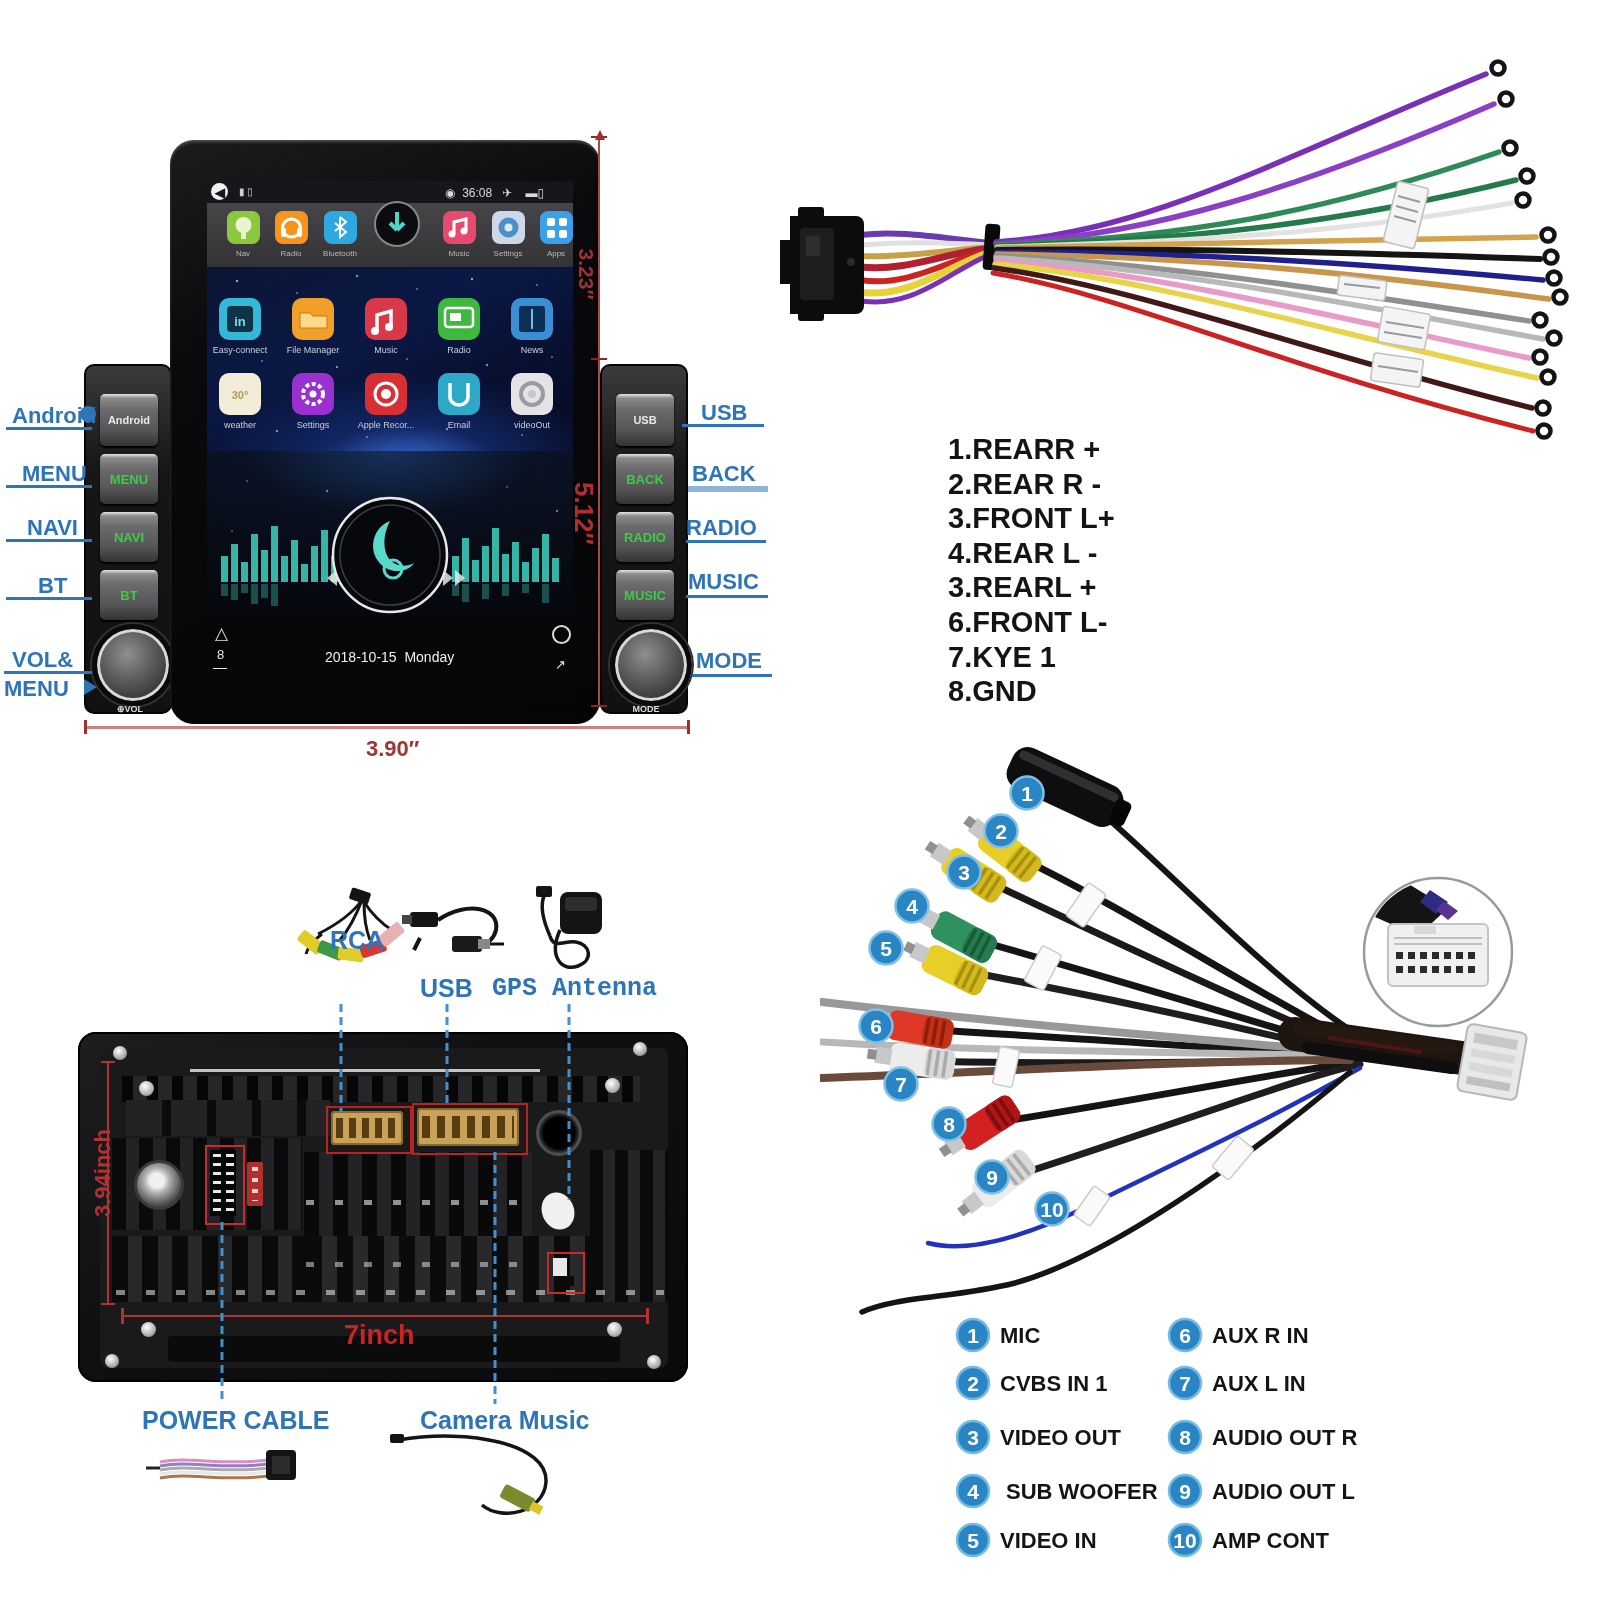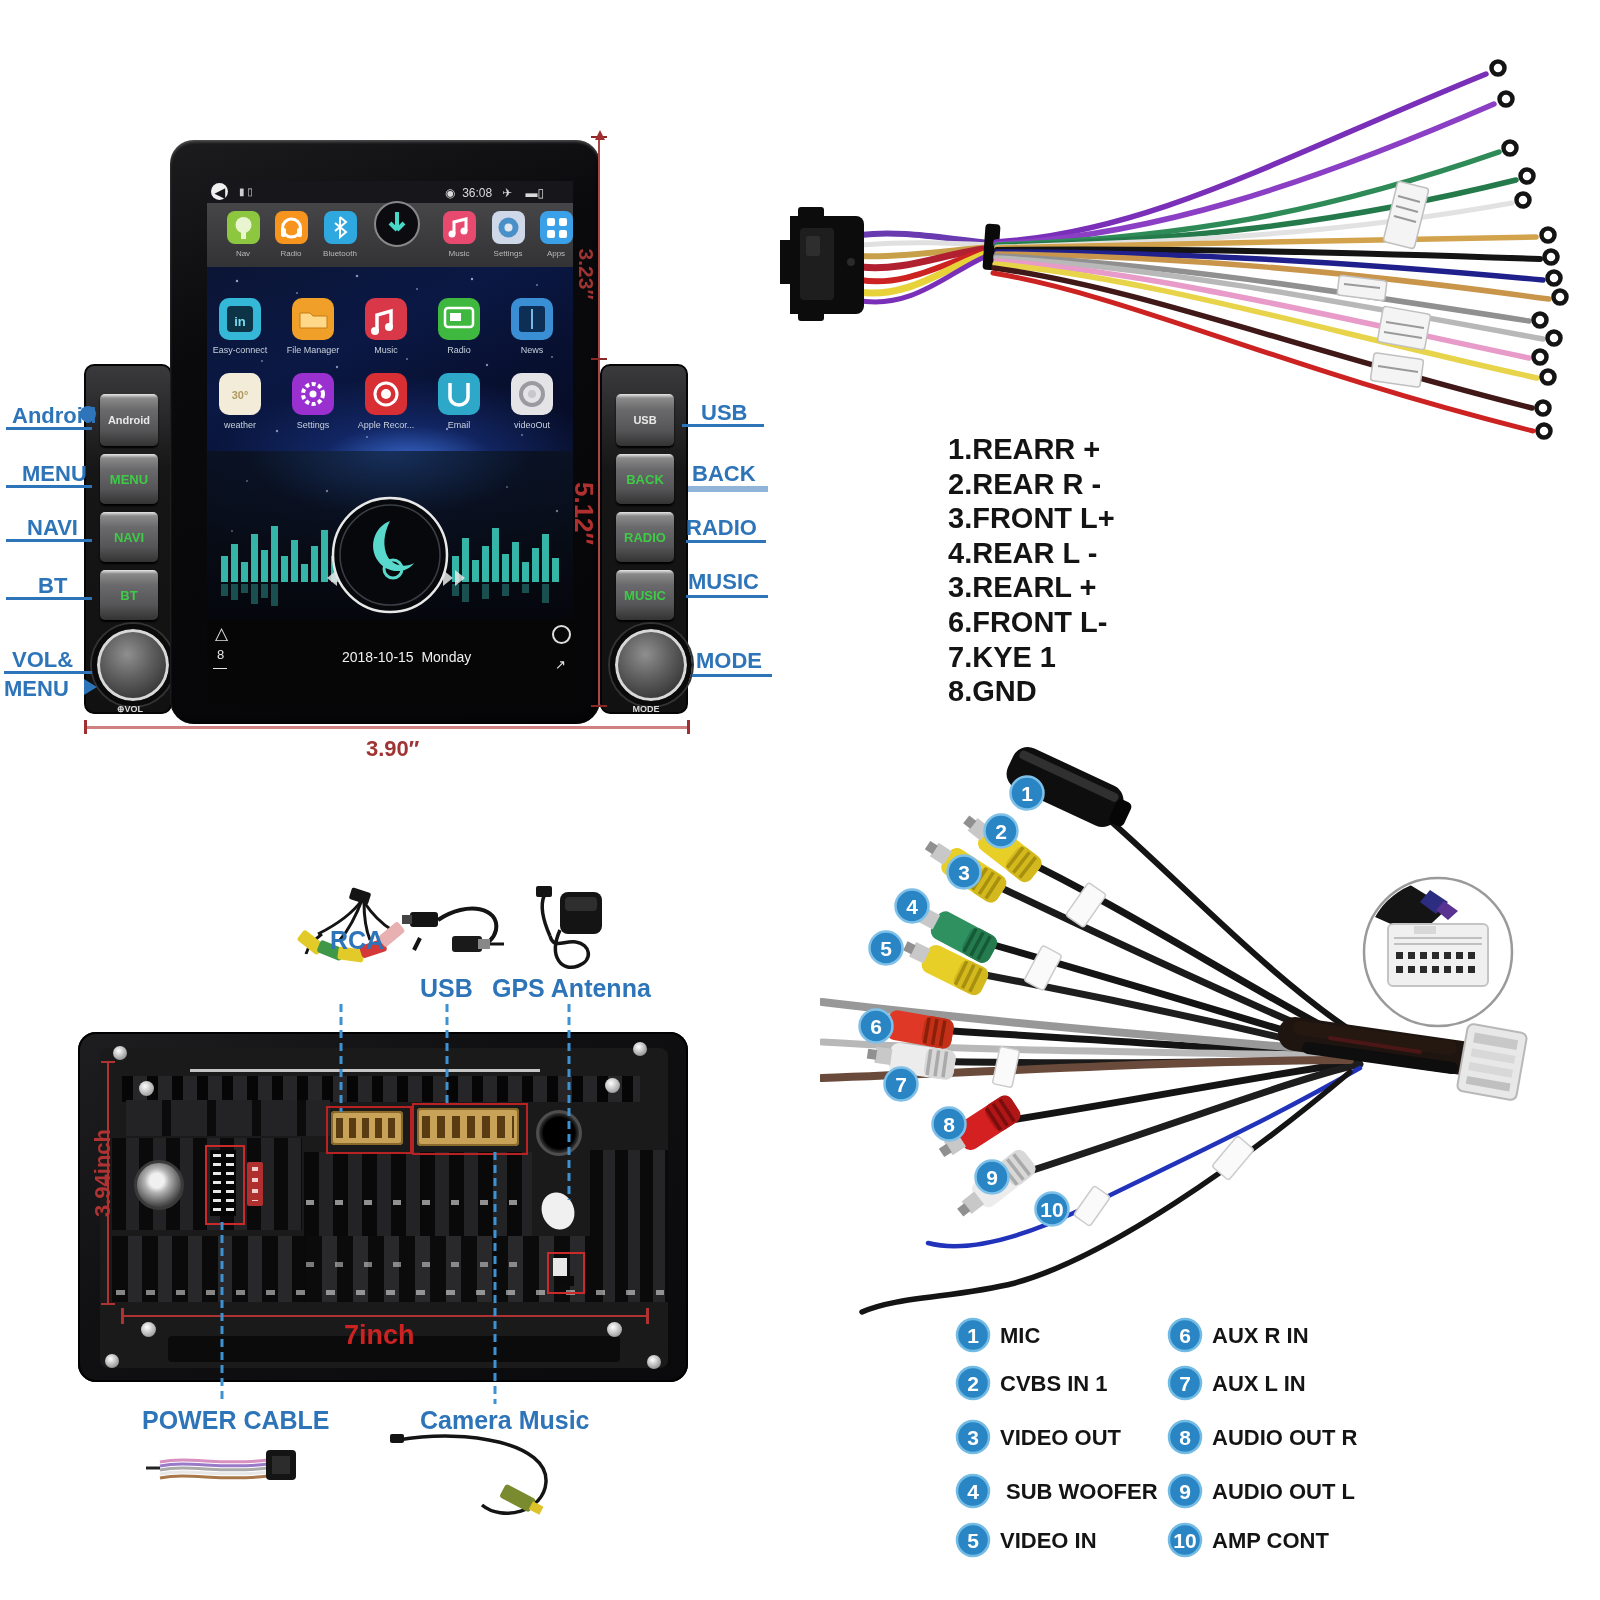--- a/index.html
+++ b/index.html
@@ -61,21 +61,21 @@
     linear-gradient(155deg,#0b1535 0%,#0a1844 40%,#081030 70%,#060b22 100%);"></div>
 
   <div class="abs" style="left:0;top:270px;width:366px;height:168px;
     background:radial-gradient(ellipse 260px 120px at 50% 0%,#17305c 0%,rgba(10,18,40,.4) 55%,rgba(5,8,16,0) 100%),
     linear-gradient(180deg,#0a1222 0%,#070b14 60%,#05070d 100%);"></div>
 
   <div class="abs" style="left:0;top:438px;width:366px;height:83px;background:#060606;color:#e5e5e5;">
     <div class="abs" style="left:8px;top:4px;font-size:17px;color:#ddd;">△</div>
     <div class="abs" style="left:10px;top:28px;font-size:13px;">8</div>
     <div class="abs" style="left:6px;top:40px;font-size:14px;">—</div>
-    <div class="abs" style="left:118px;top:30px;font-size:14px;color:#f0f0f0;margin-left:17px;">2018-10-15&nbsp; Monday</div>
+    <div class="abs" style="left:118px;top:30px;font-size:14px;color:#f0f0f0;">2018-10-15&nbsp; Monday</div>
     <div class="abs" style="left:345px;top:6px;width:15px;height:15px;border:2px solid #ddd;border-radius:50%;"></div>
     <div class="abs" style="left:348px;top:38px;font-size:13px;">↗</div>
   </div>
 </div>
 
 <svg class="abs" style="left:207px;top:181px;" width="366" height="521" viewBox="0 0 366 521">
 
   <g>
     <rect x="20" y="30" width="33" height="33" rx="8" fill="#8dc63f"></rect>
     <circle cx="36.5" cy="44" r="8" fill="#e8f5d0"></circle>
@@ -382,21 +382,21 @@
   <g fill="none" stroke="#141414" stroke-width="3.5">
     <path d="M560 930 C548 957 562 972 578 966 C594 960 590 944 576 942 C564 940 554 950 550 936"></path>
     <path d="M550 936 C542 918 540 906 544 896"></path>
   </g>
   <rect x="536" y="886" width="16" height="11" rx="2" fill="#141414"></rect>
   <rect x="560" y="892" width="42" height="42" rx="8" fill="#141414"></rect>
   <rect x="565" y="897" width="32" height="14" rx="4" fill="#2e2e2e"></rect>
 </svg>
 <div class="blab" style="left:330px;top:926px;font-size:25px;">RCA</div>
 <div class="blab" style="left:420px;top:974px;font-size:25px;">USB</div>
-<div class="blab" style="left:492px;top:974px;font-size:25px;">GPS Antenna</div>
+<div class="blab" style="left:492px;top:974px;font-size:25px;font-family:Liberation Mono, monospace;">GPS Antenna</div>
 
 <svg class="abs" style="left:0px;top:1000px;z-index:30;" width="700" height="460" viewBox="0 0 700 460">
   <g stroke="#3f92d2" stroke-width="3" stroke-dasharray="8 5" fill="none">
     <line x1="341" y1="4" x2="341" y2="112"></line>
     <line x1="447" y1="4" x2="447" y2="108"></line>
     <line x1="569" y1="4" x2="569" y2="200"></line>
     <line x1="222" y1="222" x2="222" y2="404"></line>
     <line x1="495" y1="152" x2="495" y2="404"></line>
   </g>
 </svg>

